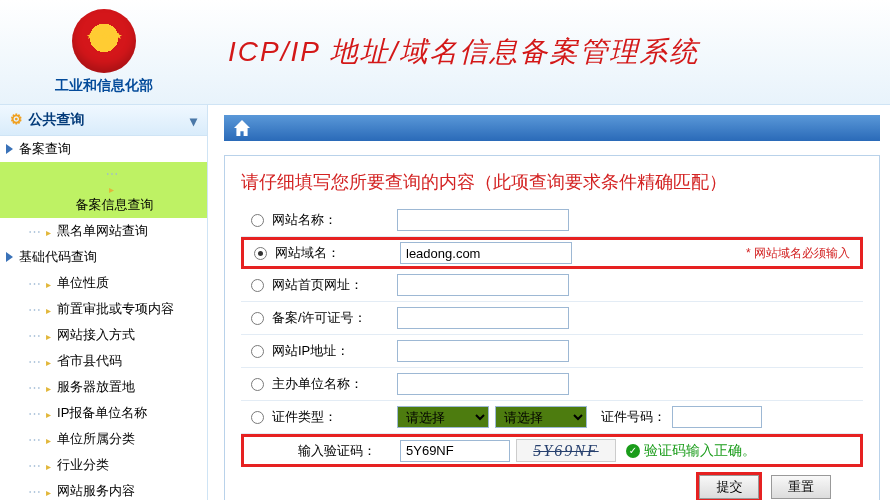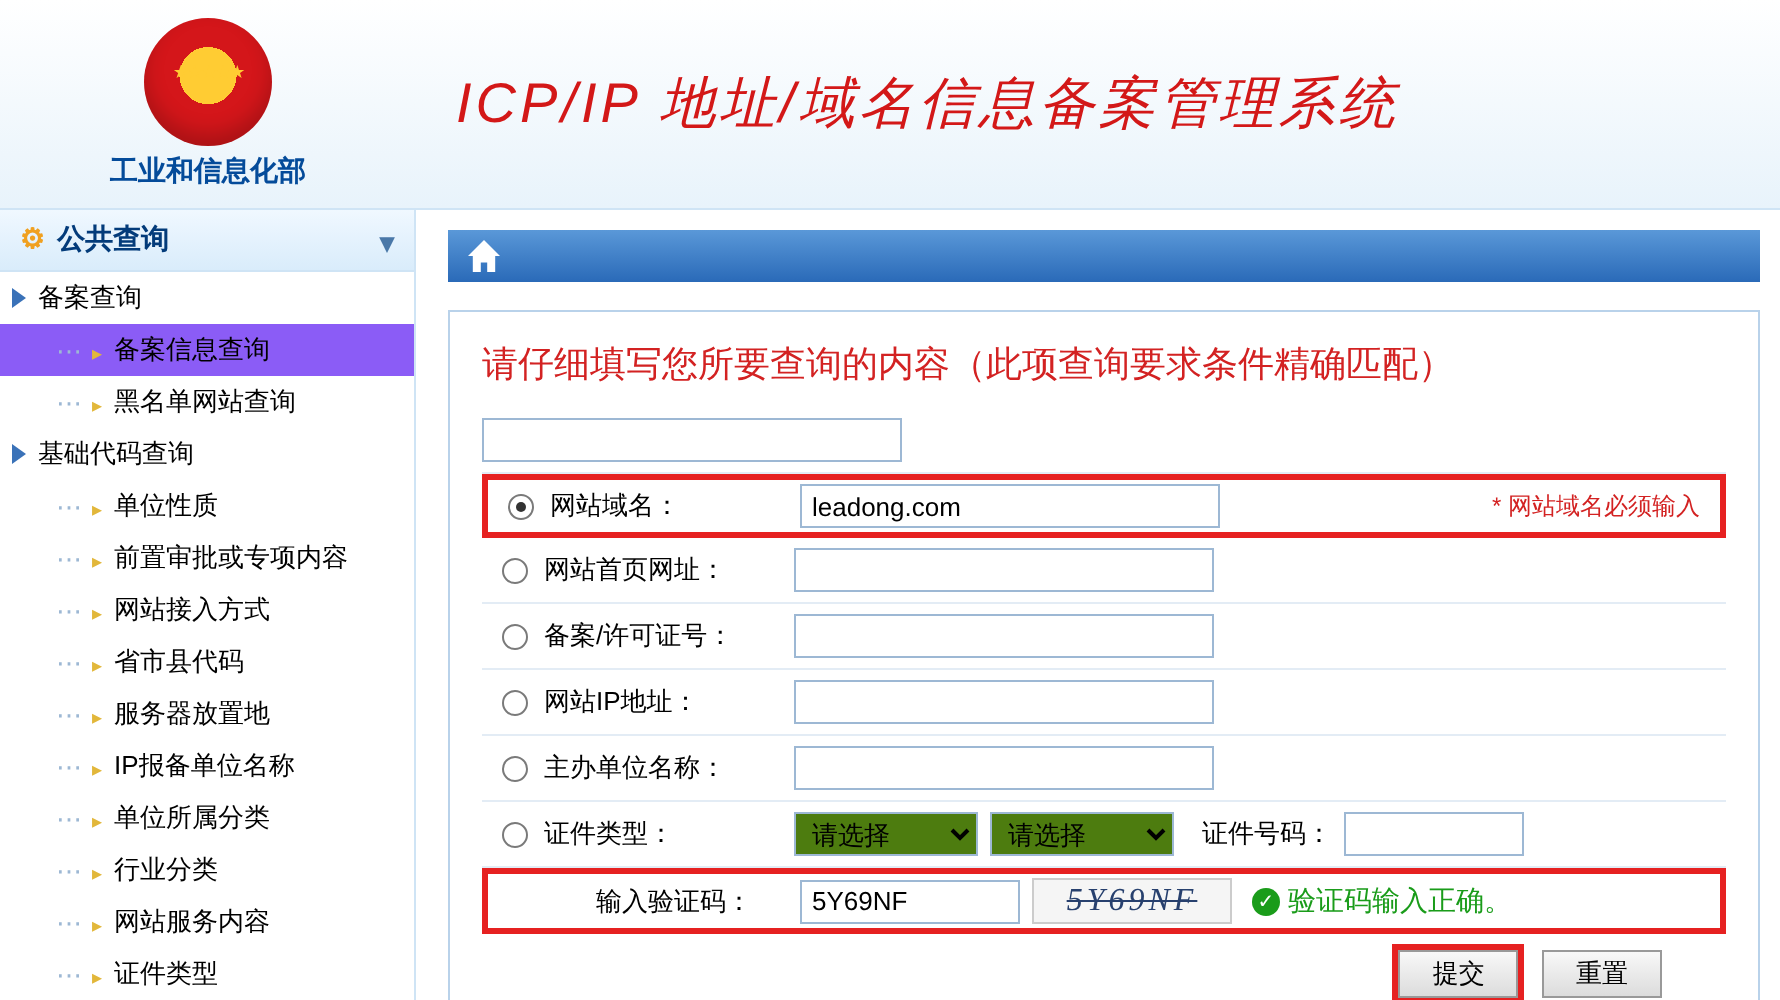--- a/index.html
+++ b/index.html
@@ -14,33 +14,33 @@
     .sidebar { width: 208px; background: #fff; border-right: 1px solid #cfe4f5; }
     .cat-head { background: linear-gradient(#f0f8ff, #d9ecfb); border-bottom: 1px solid #cfe4f5; padding: 6px 10px; font-size: 14px; color: #033b7a; font-weight: bold; display: flex; align-items: flex-end; justify-content: space-between; }
     .cat-head .gear::before { content: "⚙"; color: #f0a020; margin-right: 6px; }
     .cat-head .chev::before { content: "▾"; color: #4a78a8; }
     .node { padding: 4px 6px 4px 8px; display: flex; align-items: center; font-size: 13px; color: #000; }
     .node.lvl0 { padding-left: 6px; font-weight: normal; color: #000; }
     .node.lvl1 { padding-left: 28px; }
     .node.lvl1 .dotline { display: inline-block; width: 18px; color: #9db8d4; position: relative; }
     .node.lvl1 .dotline::before { content: "⋯"; }
     .node.lvl1 .bullet-sm::before { content: "▸"; color: #e2b73a; margin-right: 6px; font-size: 10px; }
-    .node.sel { background: #8b5cf6; }
+    .node.sel { background: #bef264; flex-direction: column; }
     .arrow { display:inline-block; width:0; height:0; border-top:5px solid transparent; border-bottom:5px solid transparent; border-left:7px solid #3a72b8; margin-right:6px; }
     .main { flex: 1; padding: 10px 10px 10px 16px; background: #fff; }
     .crumb { background: linear-gradient(#5a98d8, #2a6ab8); color: #fff; padding: 5px 10px; font-size: 13px; display: flex; align-items: center; }
     .crumb .home { width: 16px; height: 16px; display: inline-block; margin-right: 8px; background: #fff; clip-path: polygon(50% 0,100% 50%,85% 50%,85% 100%,60% 100%,60% 70%,40% 70%,40% 100%,15% 100%,15% 50%,0 50%); }
     .panel { border: 1px solid #b9d2ea; margin-top: 14px; padding: 14px 16px 20px; }
     .hint { color: #d32222; font-size: 18px; margin-bottom: 10px; }
     .row { display: flex; align-items: center; border-bottom: 1px solid #e3ecf5; padding: 5px 0; }
     .row:last-of-type { border-bottom: none; }
     .labelcell { width: 156px; display: flex; align-items: center; font-size: 13px; }
     .radio { width: 13px; height: 13px; border-radius: 50%; border: 1px solid #7a7a7a; display: inline-block; margin: 0 8px 0 10px; position: relative; background: #fff; }
     .radio.ck::after { content: ""; position: absolute; inset: 3px; border-radius: 50%; background: #333; }
-    .textinput { border: 1px solid #9db8d4; height: 22px; padding: 0 5px; font-size: 13px; width: 210px; background: #fff; }
+    .textinput { border: 1px solid #9db8d4; height: 22px; padding: 0 5px; font-size: 13px; width: 172px; background: #fff; }
     .sel-box { border: 1px solid #9db8d4; height: 22px; font-size: 13px; background: #4d7c0f; width: 92px; padding: 0 4px; }
     .certlabel { margin: 0 6px 0 14px; }
     .req { color: #d32222; font-size: 12px; margin-left: 16px; }
     .hl-row { border: 3px solid #e62121; padding: 2px 0; }
     .captcha-img { width: 100px; height: 23px; border: 1px solid #ccc; background: #f5f5f5; display: inline-flex; align-items: center; justify-content: center; font-family: "Comic Sans MS", cursive; font-size: 16px; letter-spacing: 2px; color: #27406e; text-decoration: line-through; font-style: italic; margin-left: 6px; }
     .okmark { color: #1a9c1a; font-size: 14px; margin-left: 10px; display: inline-flex; align-items: center; }
     .okmark::before { content: "✓"; display: inline-flex; align-items: center; justify-content: center; width: 14px; height: 14px; border-radius: 50%; background: #1a9c1a; color: #fff; font-size: 10px; margin-right: 4px; }
     .actions { text-align: right; padding: 8px 32px 0 0; }
     .btn { background: linear-gradient(#f8f8f8, #dcdcdc); border: 1px solid #999; padding: 2px 16px; font-size: 13px; cursor: pointer; margin-left: 8px; }
     .btn.hl-btn { outline: 3px solid #e62121; }
@@ -136,20 +136,24 @@
 
   <div class="main">
     <div class="crumb">
       <span class="home"></span>
     </div>
 
     <div class="panel">
       <div class="hint">请仔细填写您所要查询的内容（此项查询要求条件精确匹配）</div>
 
       <div class="row">
+        <div class="labelcell">
+            <span class="radio"></span>
+            <span>网站名称：</span>
+          </div>
         <input class="textinput" value="" style="">
       </div>
 
       <div class="row hl-row">
         <div class="labelcell">
             <span class="radio ck"></span>
             <span>网站域名：</span>
           </div>
         <input class="textinput" value="leadong.com" style="">
         <span class="req" style="margin-left:auto;margin-right:10px">* 网站域名必须输入</span>

